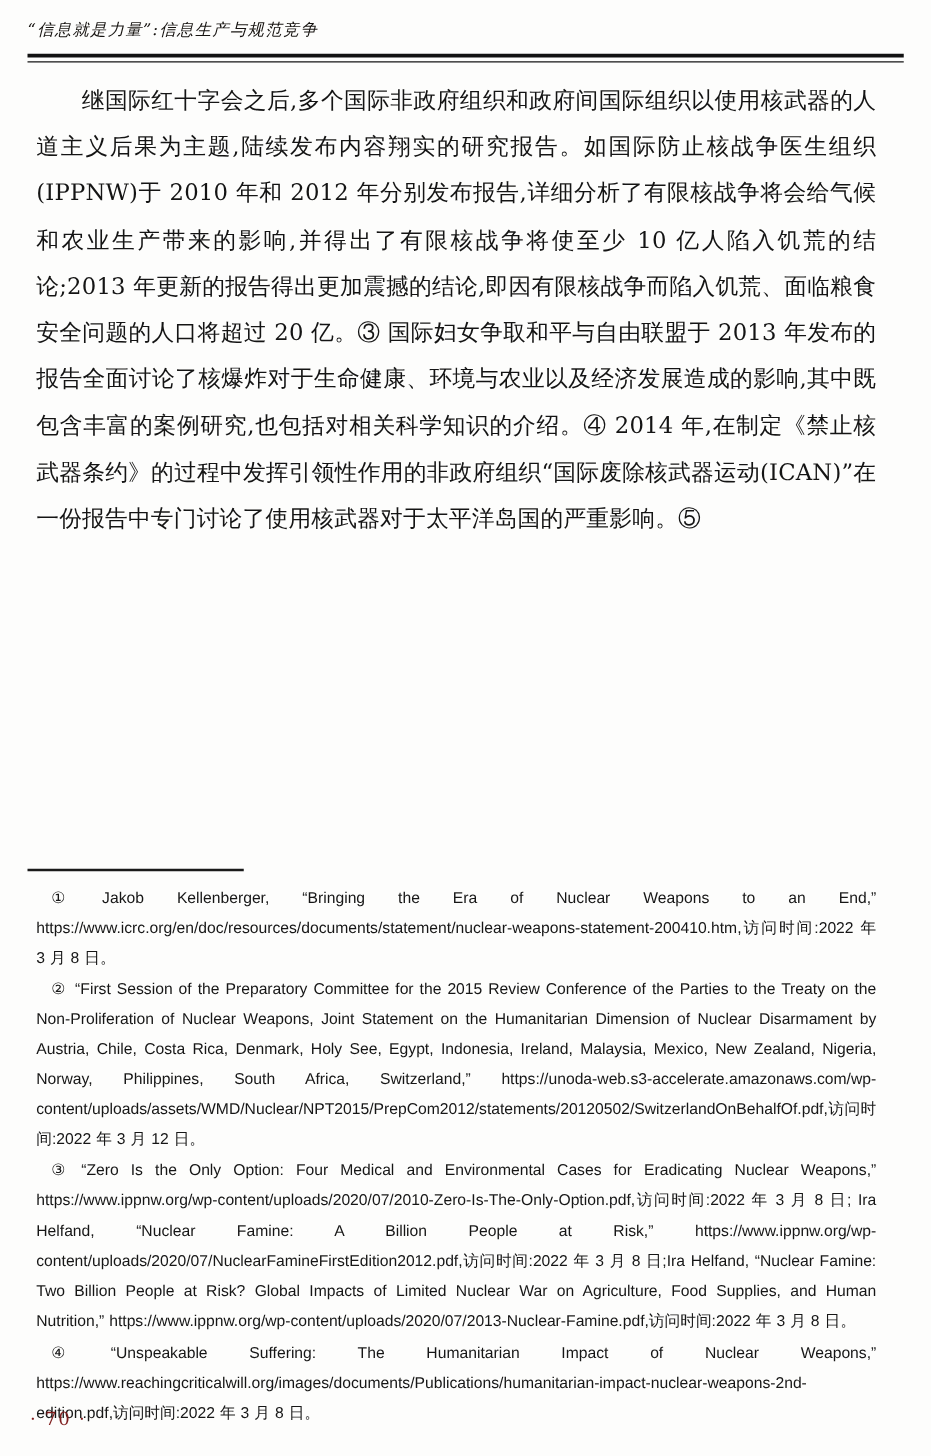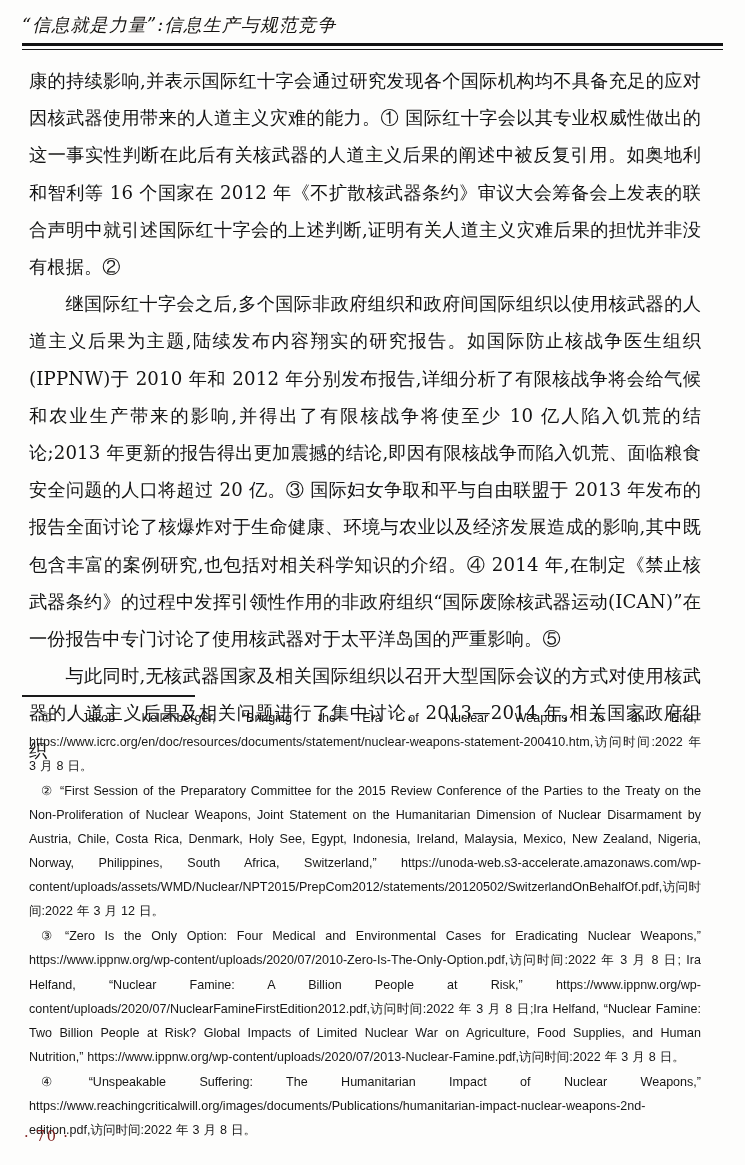--- a/index.html
+++ b/index.html
@@ -25,21 +25,21 @@
 
   
   .running-head {
     position: absolute;
     left: 22px;
     top: 14px;
     width: 701px;
   }
   .running-head-title {
     font-family: "DejaVu Serif", "Liberation Serif", serif;
-    font-size: 18px;
+    font-size: 13px;
     letter-spacing: 1.1px;
     font-style: italic;
     font-weight: 500;
     color: #15120f;
     white-space: nowrap;
     line-height: 22px;
   }
   .rule-thick {
     position: absolute;
     left: 22px;
@@ -125,23 +125,21 @@
 
 <div class="page">
 
   <div class="running-head">
     <div class="running-head-title">“信息就是力量”:信息生产与规范竞争</div>
   </div>
   <div class="rule-thick"></div>
   <div class="rule-thin"></div>
 
   <div class="body-col">
-    <p class="para">康的持续影响,并表示国际红十字会通过研究发现各个国际机构均不具备充足的应对因核武器使用带来的人道主义灾难的能力。① 国际红十字会以其专业权威性做出的这一事实性判断在此后有关核武器的人道主义后果的阐述中被反复引用。如奥地利和智利等 16 个国家在 2012 年《不扩散核武器条约》审议大会筹备会上发表的联合声明中就引述国际红十字会的上述判断,证明有关人道主义灾难后果的担忧并非没有根据。②</p>
     <p class="para indent">继国际红十字会之后,多个国际非政府组织和政府间国际组织以使用核武器的人道主义后果为主题,陆续发布内容翔实的研究报告。如国际防止核战争医生组织(IPPNW)于 2010 年和 2012 年分别发布报告,详细分析了有限核战争将会给气候和农业生产带来的影响,并得出了有限核战争将使至少 10 亿人陷入饥荒的结论;2013 年更新的报告得出更加震撼的结论,即因有限核战争而陷入饥荒、面临粮食安全问题的人口将超过 20 亿。③ 国际妇女争取和平与自由联盟于 2013 年发布的报告全面讨论了核爆炸对于生命健康、环境与农业以及经济发展造成的影响,其中既包含丰富的案例研究,也包括对相关科学知识的介绍。④ 2014 年,在制定《禁止核武器条约》的过程中发挥引领性作用的非政府组织“国际废除核武器运动(ICAN)”在一份报告中专门讨论了使用核武器对于太平洋岛国的严重影响。⑤</p>
-    <p class="para indent">与此同时,无核武器国家及相关国际组织以召开大型国际会议的方式对使用核武器的人道主义后果及相关问题进行了集中讨论。2013—2014 年,相关国家政府组织</p>
   </div>
 
   <div class="fn-rule"></div>
 
   <div class="footnotes">
     <p class="fnote"><span class="marker">①</span><span>Jakob Kellenberger, “Bringing the Era of Nuclear Weapons to an End,” https://www.icrc.org/en/doc/resources/documents/statement/nuclear-weapons-statement-200410.htm,访问时间:2022 年 3 月 8 日。</span></p>
     <p class="fnote"><span class="marker">②</span><span>“First Session of the Preparatory Committee for the 2015 Review Conference of the Parties to the Treaty on the Non-Proliferation of Nuclear Weapons, Joint Statement on the Humanitarian Dimension of Nuclear Disarmament by Austria, Chile, Costa Rica, Denmark, Holy See, Egypt, Indonesia, Ireland, Malaysia, Mexico, New Zealand, Nigeria, Norway, Philippines, South Africa, Switzerland,” https://unoda-web.s3-accelerate.amazonaws.com/wp-content/uploads/assets/WMD/Nuclear/NPT2015/PrepCom2012/statements/20120502/SwitzerlandOnBehalfOf.pdf,访问时间:2022 年 3 月 12 日。</span></p>
     <p class="fnote"><span class="marker">③</span><span>“Zero Is the Only Option: Four Medical and Environmental Cases for Eradicating Nuclear Weapons,” https://www.ippnw.org/wp-content/uploads/2020/07/2010-Zero-Is-The-Only-Option.pdf,访问时间:2022 年 3 月 8 日; Ira Helfand, “Nuclear Famine: A Billion People at Risk,” https://www.ippnw.org/wp-content/uploads/2020/07/NuclearFamineFirstEdition2012.pdf,访问时间:2022 年 3 月 8 日;Ira Helfand, “Nuclear Famine: Two Billion People at Risk? Global Impacts of Limited Nuclear War on Agriculture, Food Supplies, and Human Nutrition,” https://www.ippnw.org/wp-content/uploads/2020/07/2013-Nuclear-Famine.pdf,访问时间:2022 年 3 月 8 日。</span></p>
     <p class="fnote"><span class="marker">④</span><span>“Unspeakable Suffering: The Humanitarian Impact of Nuclear Weapons,” https://www.reachingcriticalwill.org/images/documents/Publications/humanitarian-impact-nuclear-weapons-2nd-edition.pdf,访问时间:2022 年 3 月 8 日。</span></p>
 

